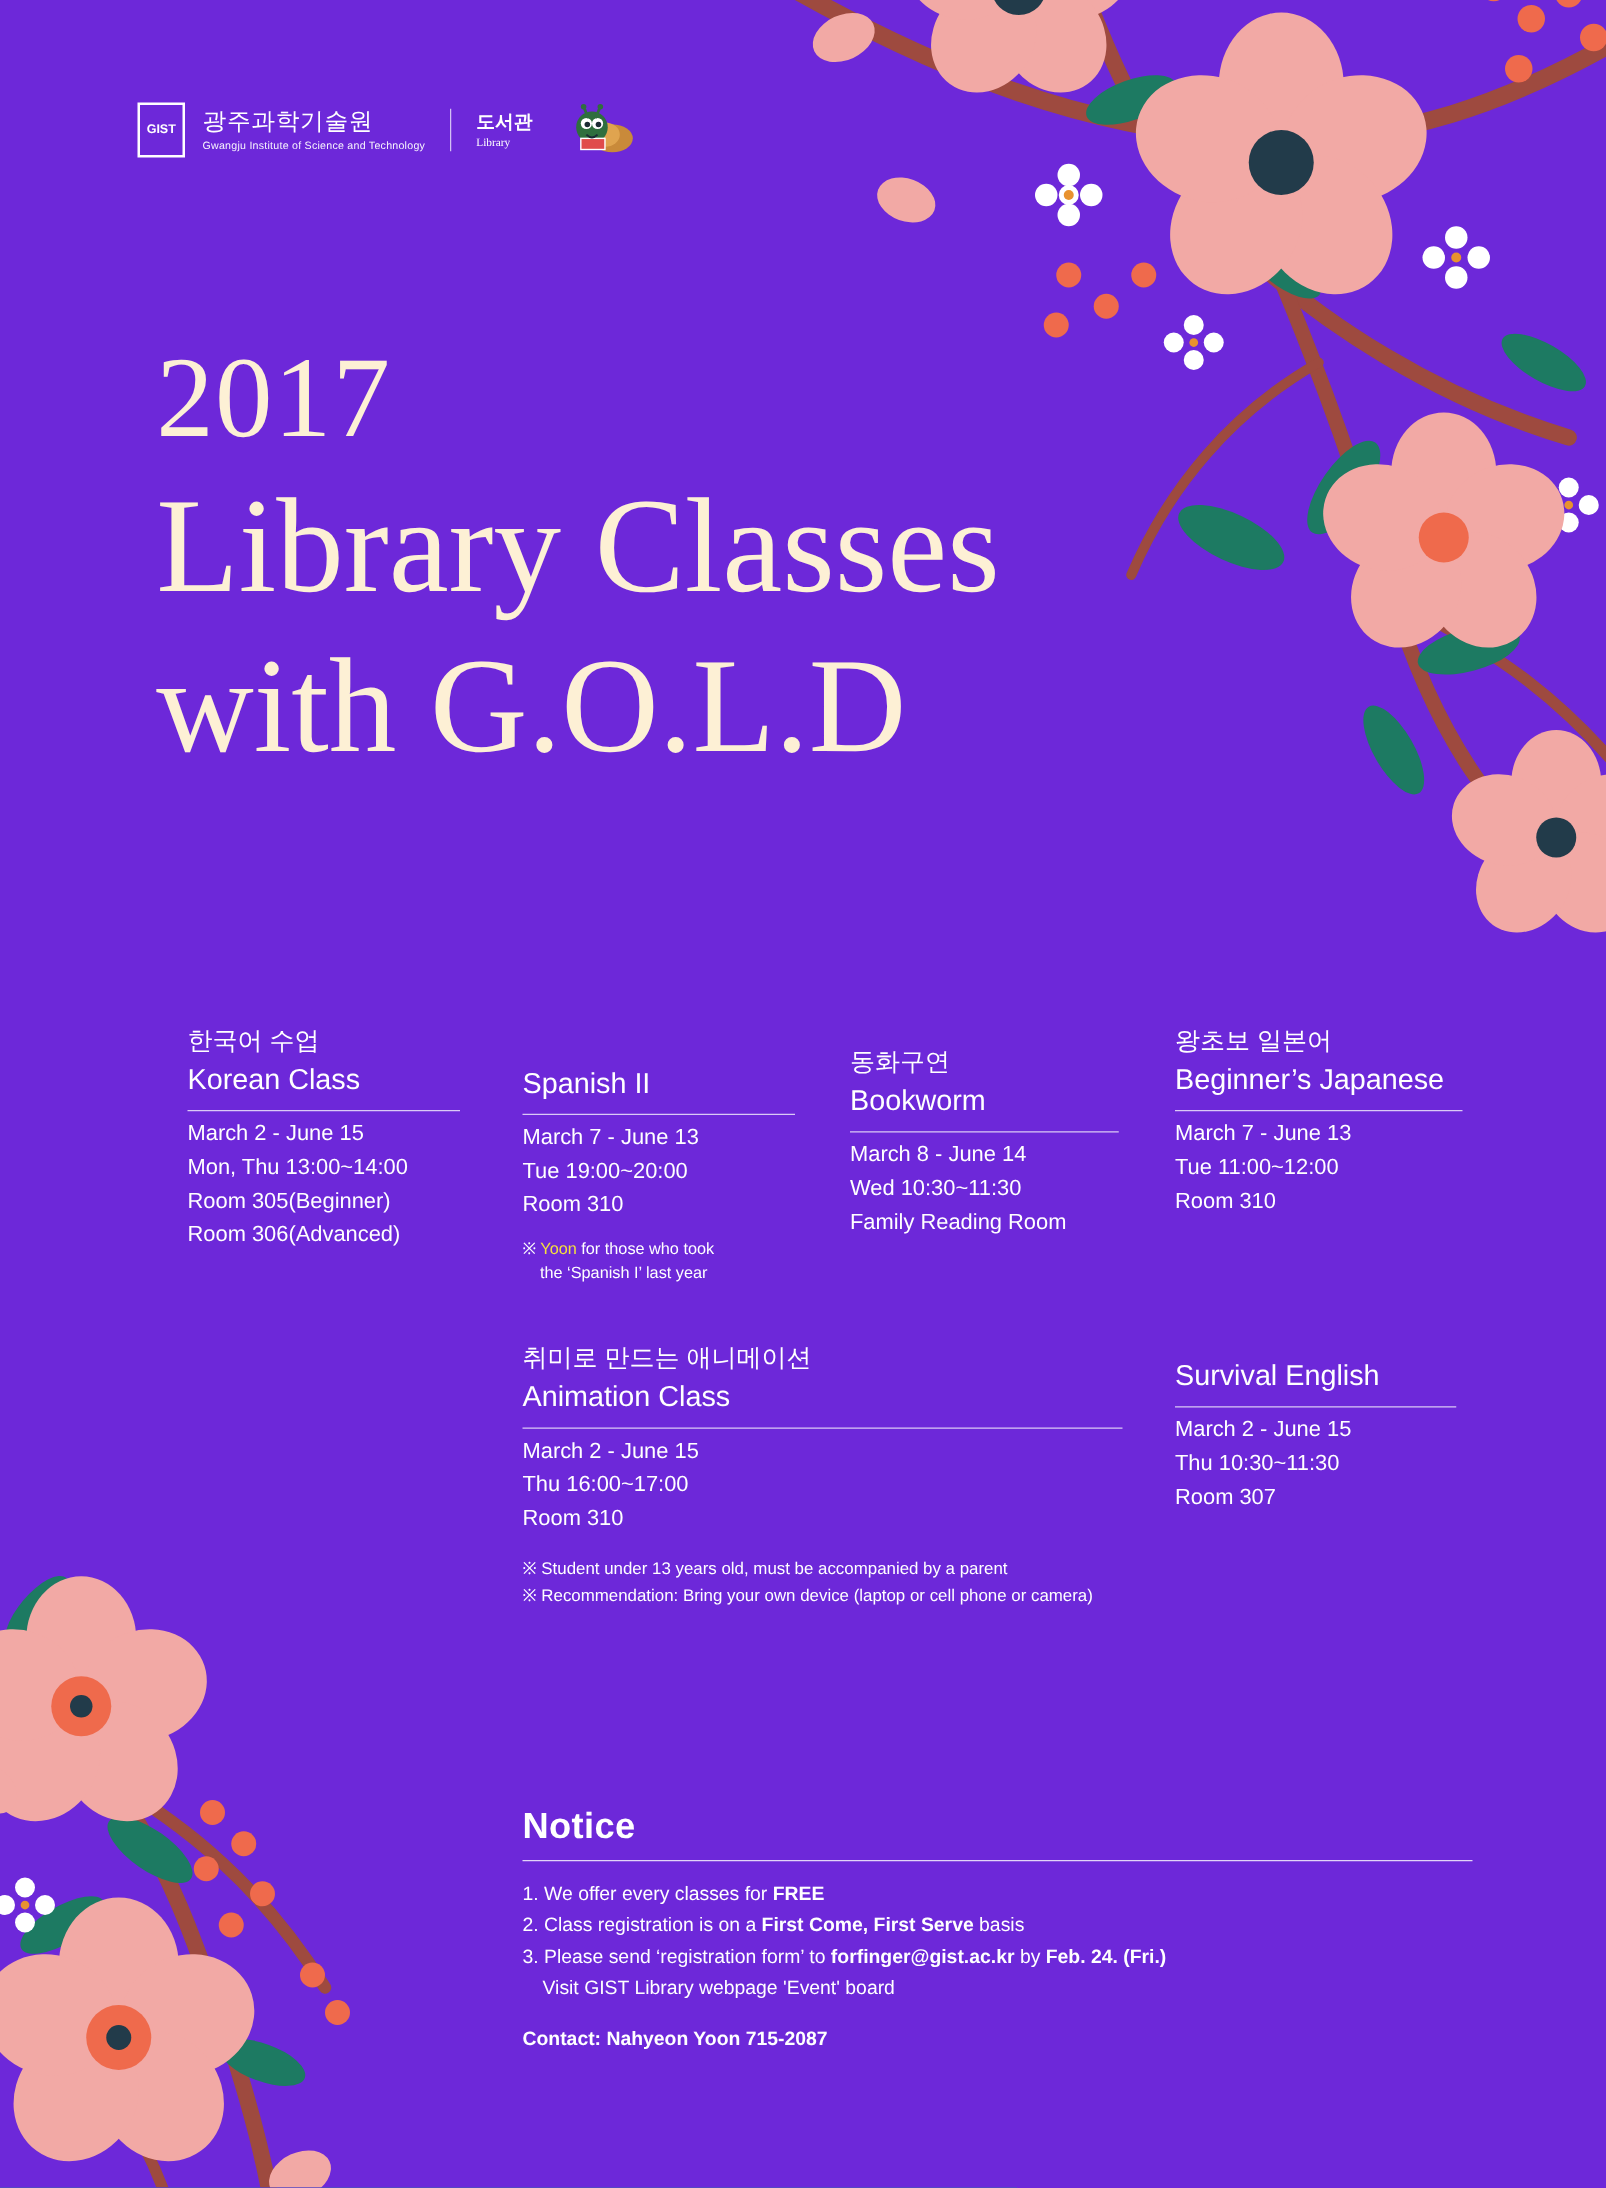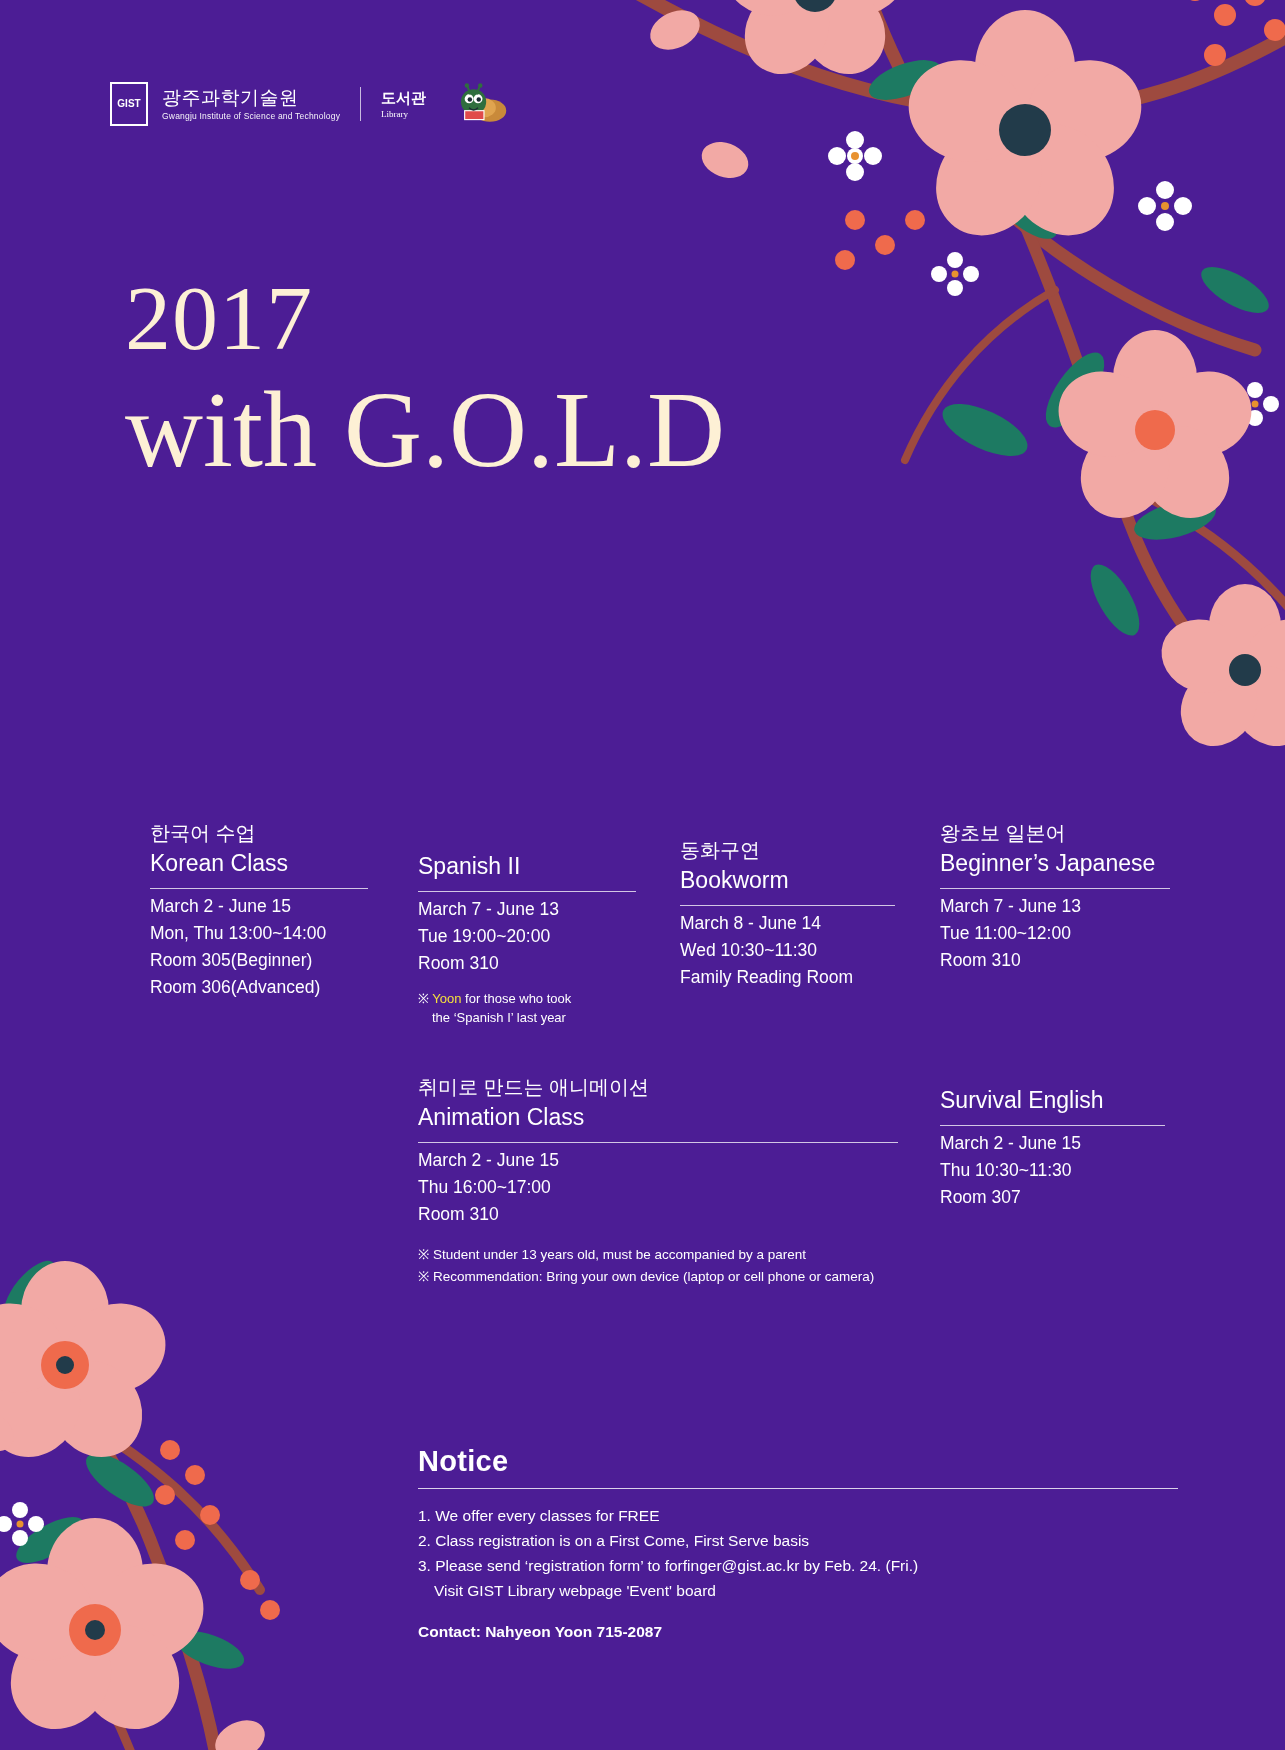--- a/index.html
+++ b/index.html
@@ -4,21 +4,21 @@
 <style>
   html,body{margin:0;padding:0;}
   body{
     width:1285px;height:1750px;
     background:#2b7f9e;
     font-family:"Liberation Sans", sans-serif;
     color:#ffffff;
     overflow:hidden;
     position:relative;
   }
-  .poster{position:relative;width:1285px;height:1750px;overflow:hidden;background:#4c1d95;}
+  .poster{position:relative;width:1285px;height:1750px;overflow:hidden;background:#6d28d9;}
 
   
   .deco{position:absolute;pointer-events:none;}
   .deco-tr{top:-40px;right:-30px;width:760px;height:800px;}
   .deco-bl{bottom:-30px;left:-40px;width:420px;height:600px;}
 
   
   .logo-row{position:absolute;left:110px;top:78px;display:flex;align-items:center;gap:14px;}
   .logo-mark{width:34px;height:40px;border:2px solid #ffffff;display:flex;align-items:center;justify-content:center;
      font-size:10px;line-height:1.0;letter-spacing:0;color:#fff;font-weight:bold;}
@@ -56,21 +56,21 @@
   .c-animation .note{font-size:13.5px;line-height:1.6;margin-top:16px;}
 
   
   .notice{position:absolute;left:418px;top:1445px;width:760px;}
   .notice h2{margin:0;font-size:29px;font-weight:bold;letter-spacing:.3px;}
   .notice .rule{height:1px;background:rgba(255,255,255,.8);margin-top:10px;}
   .notice ol{margin:14px 0 0 0;padding:0;list-style:none;font-size:15.5px;line-height:1.62;}
   .notice li{white-space:nowrap;}
   .notice .sub{padding-left:16px;}
   .notice .contact{margin-top:20px;font-size:15.5px;font-weight:bold;}
-  b{font-weight:normal;}
+  b{font-weight:bold;}
 </style>
 </head>
 <body>
 
 <div class="poster">
 
   <svg class="deco deco-tr" viewBox="0 0 760 800">
     <g>
 
       <path d="M60 20 C 180 90, 300 140, 430 150 C 560 160, 660 120, 760 60" stroke="#9e4a3f" stroke-width="14" fill="none" stroke-linecap="round"></path>
@@ -285,20 +285,21 @@
       <circle cx="21" cy="10" r="3" fill="#2f6e3e"></circle>
         <circle cx="39" cy="10" r="3" fill="#2f6e3e"></circle>
       <rect x="18" y="44" width="26" height="12" fill="#e04b4b"></rect>
       <rect x="18" y="44" width="26" height="12" fill="none" stroke="#ffffff" stroke-width="1.5"></rect>
       <path d="M24 40 q6 6 12 0" stroke="#1b2a33" stroke-width="2" fill="none"></path>
     </svg>
   </div>
 
   <div class="title">
     <div class="l1">2017</div>
+    <div class="l2">Library Classes</div>
     <div class="l3">with G.O.L.D</div>
   </div>
 
   <div class="classes">
 
     <div class="cls c-korean">
       <div class="ko">한국어 수업</div>
       <div class="en">Korean Class</div>
       <div class="rule"></div>
       <div class="lines">

